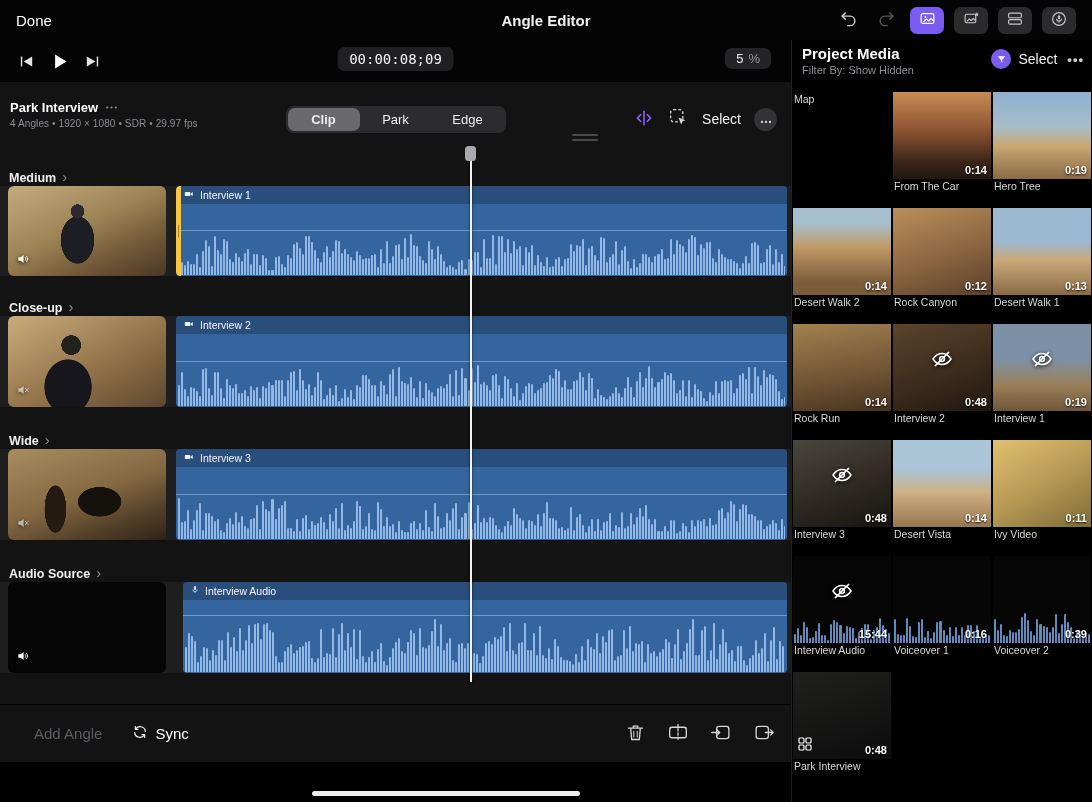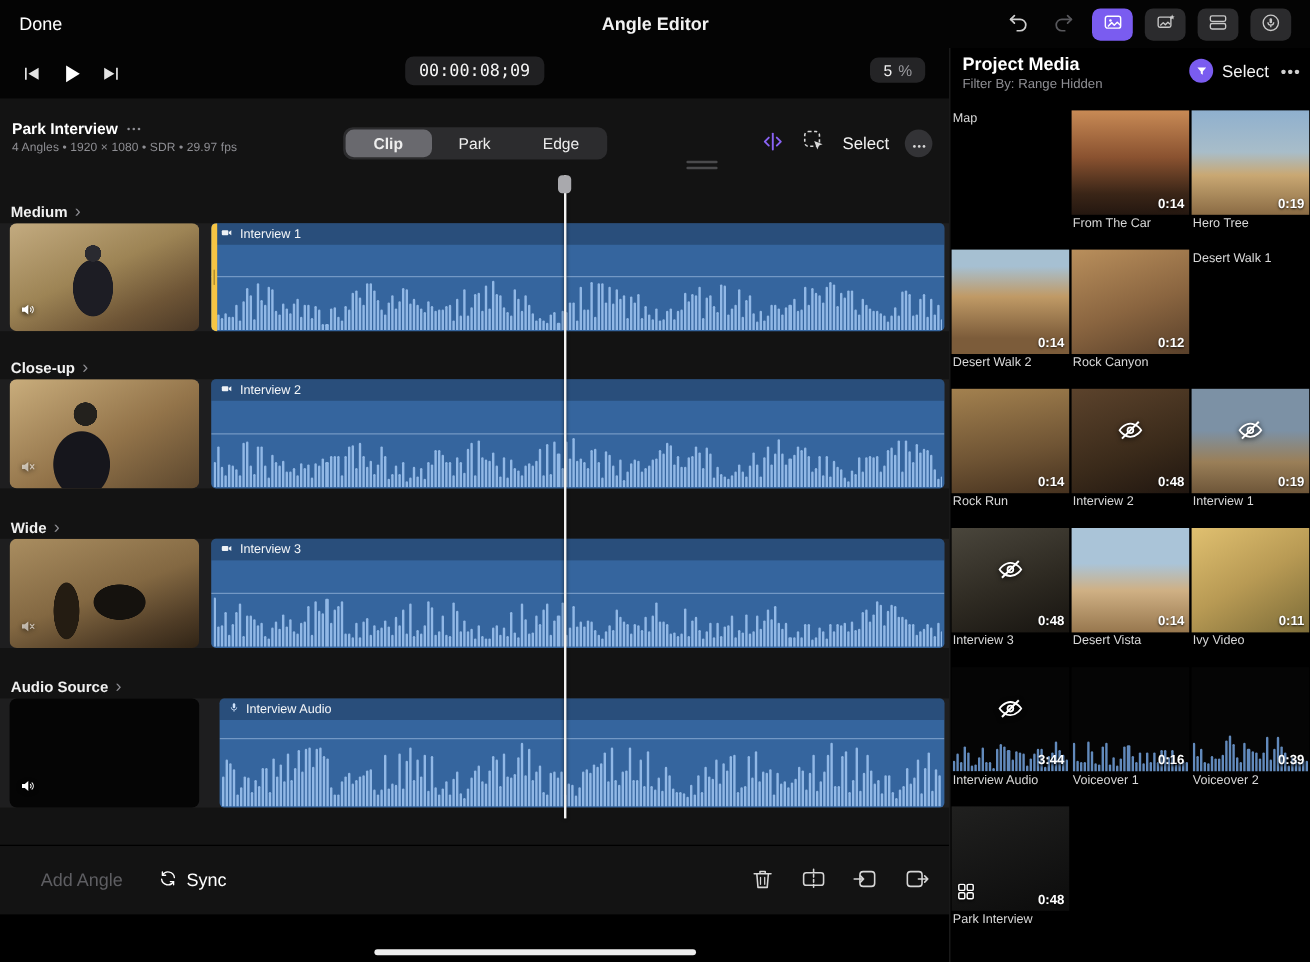--- a/index.html
+++ b/index.html
@@ -1212,21 +1212,21 @@
               </button>
           </div>
         </div>
         <div class="tl-footer"></div>
       </div>
     </div>
 
     <aside class="media-pane">
       <div class="mp-head">
         <div class="mp-title">Project Media</div>
-        <div class="mp-filter">Filter By: Range Hidden</div>
+        <div class="mp-filter">Filter By: Show Hidden</div>
         <div class="mp-right">
           <span class="filter-badge">
               <svg width="11" height="11" viewBox="0 0 24 24">
                 <path d="M4 5h16l-6.2 7.2V18l-3.6-2v-3.8L4 5Z" fill="#fff"></path>
               </svg>
             </span>
           <span class="mp-select">Select</span>
           <span class="mp-more">•••</span>
         </div>
       </div>
@@ -1259,20 +1259,23 @@
         </div>
 
         <div class="tile">
           <div class="art a4">
               <span class="dur">0:12</span>
             </div>
           <div class="tlabel">Rock Canyon</div>
         </div>
 
         <div class="tile">
+          <div class="art a5">
+              <span class="dur">0:13</span>
+            </div>
           <div class="tlabel">Desert Walk 1</div>
         </div>
 
         <div class="tile">
           <div class="art a6">
               <span class="dur">0:14</span>
             </div>
           <div class="tlabel">Rock Run</div>
         </div>
 
@@ -1360,21 +1363,21 @@
                 <i style="height: 74%;"></i>
                 <i style="height: 73%;"></i>
                 <i style="height: 15%;"></i>
                 <i style="height: 50%;"></i>
                 <i style="height: 61%;"></i>
                 <i style="height: 95%;"></i>
                 <i style="height: 71%;"></i>
                 <i style="height: 52%;"></i>
                 <i style="height: 38%;"></i>
               </div>
-            <span class="dur">3:44</span>
+            <span class="dur">15:44</span>
           </div>
           <div class="tlabel">Interview Audio</div>
         </div>
 
         <div class="tile">
           <div class="art a13">
             <div class="waveform">
                 <i style="height: 91%;"></i>
                 <i style="height: 33%;"></i>
                 <i style="height: 29%;"></i>

